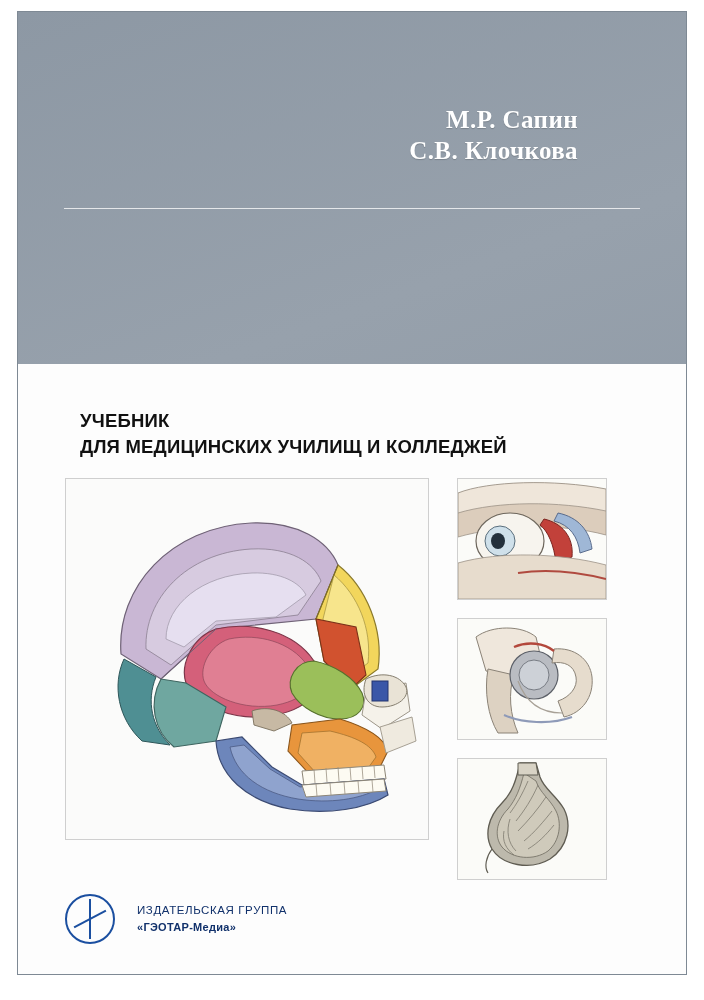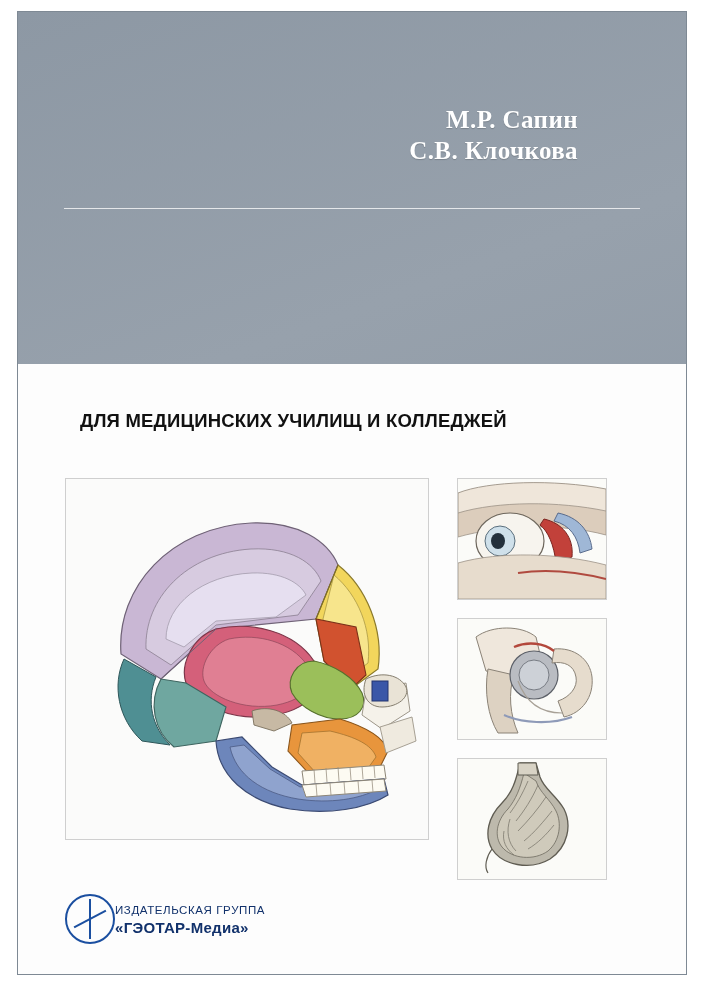--- a/index.html
+++ b/index.html
@@ -123,21 +123,21 @@
   .art-side.s2 { left: 392px; top: 140px; }
   .art-side.s3 { left: 392px; top: 280px; }
 
   
   .publisher {
     position: absolute;
     left: 47px;
     top: 530px;
     display: flex;
     align-items: center;
-    gap: 0;
+    gap: 22px;
   }
   .pub-logo {
     width: 46px;
     height: 46px;
     border-radius: 50%;
     border: 2px solid #1b4fa0;
     position: relative;
     flex: none;
   }
   .pub-logo::before {
@@ -164,21 +164,21 @@
   .pub-text {
     font-family: "Liberation Sans", sans-serif;
     color: #11316b;
     line-height: 17px;
   }
   .pub-text .l1 {
     font-size: 11.5px;
     letter-spacing: 0.6px;
   }
   .pub-text .l2 {
-    font-size: 15px;
+    font-size: 11px;
     font-weight: bold;
     letter-spacing: 0.3px;
   }
 </style>
 </head>
 <body>
 
 <div class="cover">
 
   <div class="top-zone">
@@ -188,20 +188,21 @@
       <div>С.В. Клочкова</div>
     </div>
 
     <div class="rule"></div>
 
   </div>
 
   <div class="white-panel">
 
     <div class="subtitle">
+      <div>УЧЕБНИК</div>
       <div>ДЛЯ МЕДИЦИНСКИХ УЧИЛИЩ И КОЛЛЕДЖЕЙ</div>
     </div>
 
     <div class="art">
 
       <div class="art-main">
         <svg viewBox="0 0 362 360" width="362" height="360">
           <rect x="0" y="0" width="362" height="360" fill="#fbfbfa"></rect>
 
           <path d="M55 175 C50 108 105 48 185 44 C232 42 262 62 272 86 L250 140 L150 150 L95 200 Z" fill="#c9b7d4" stroke="#6f6276" stroke-width="1.2"></path>

